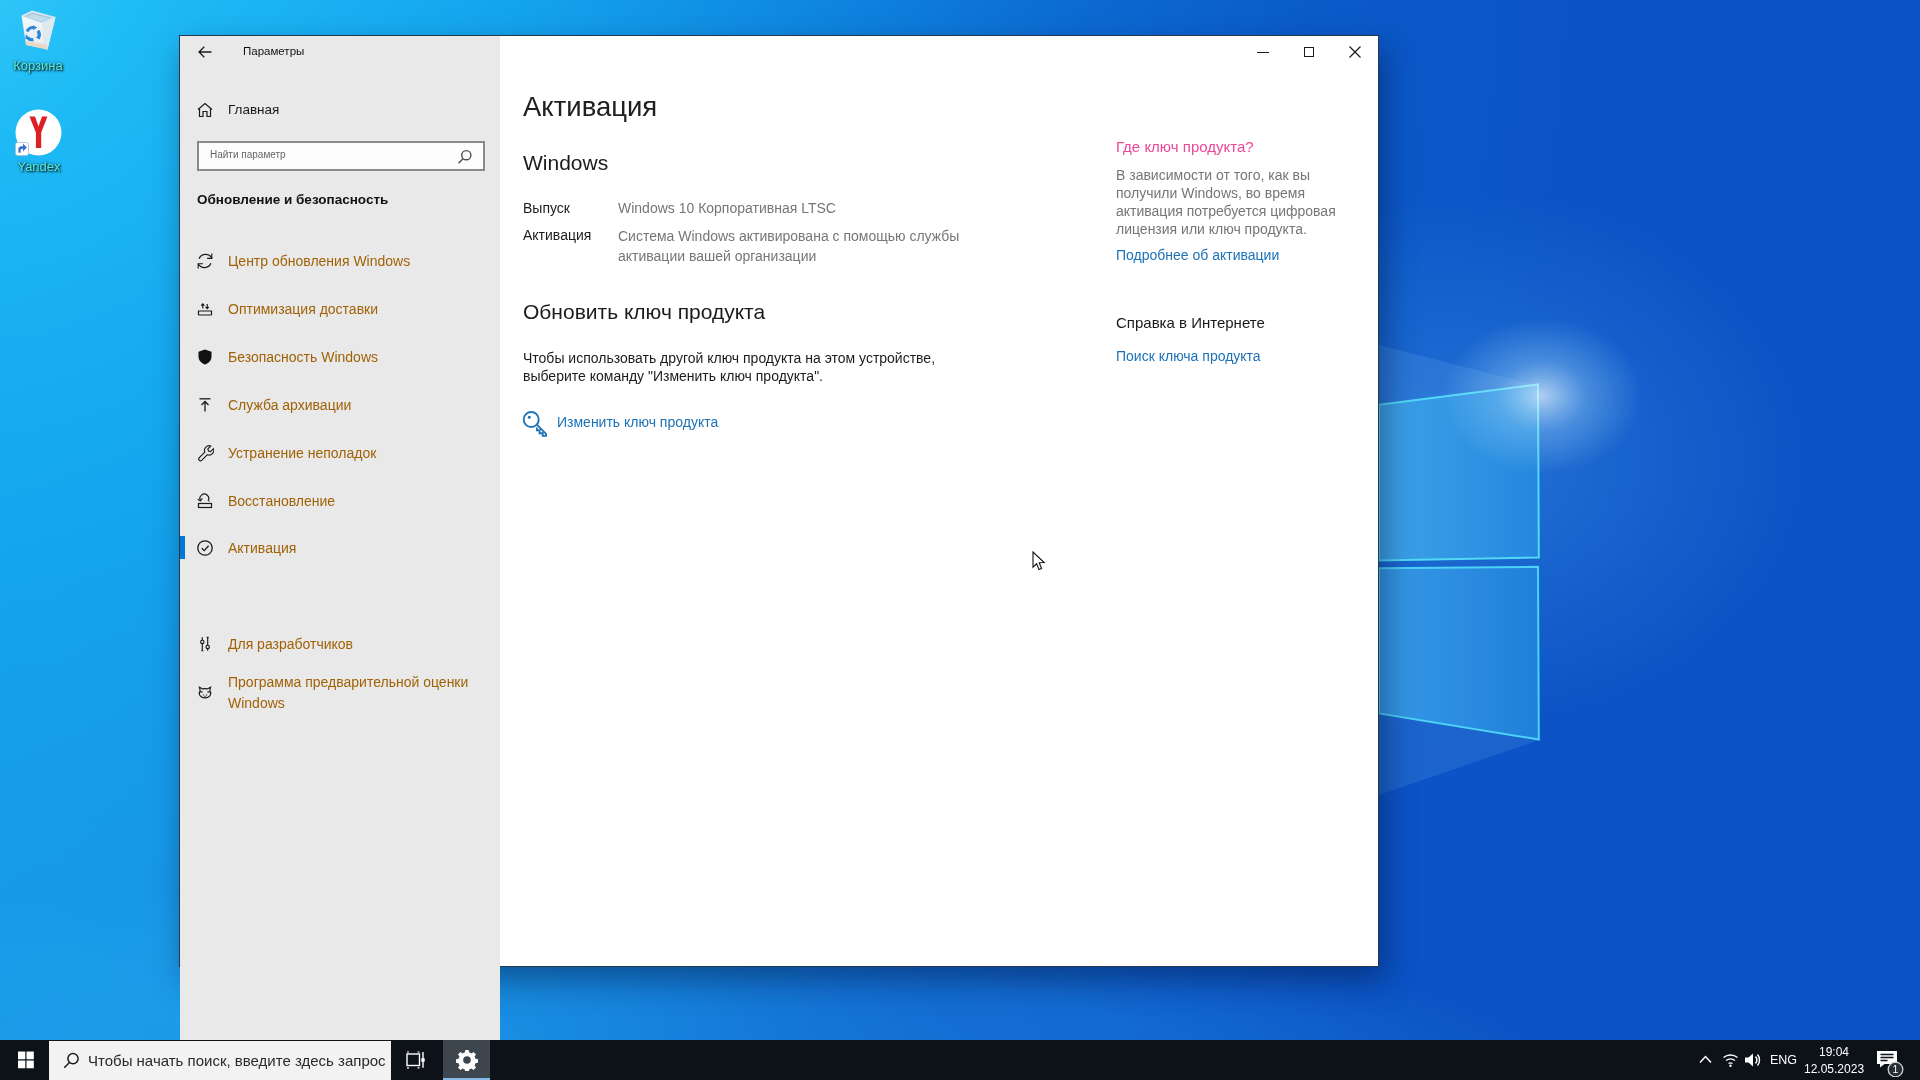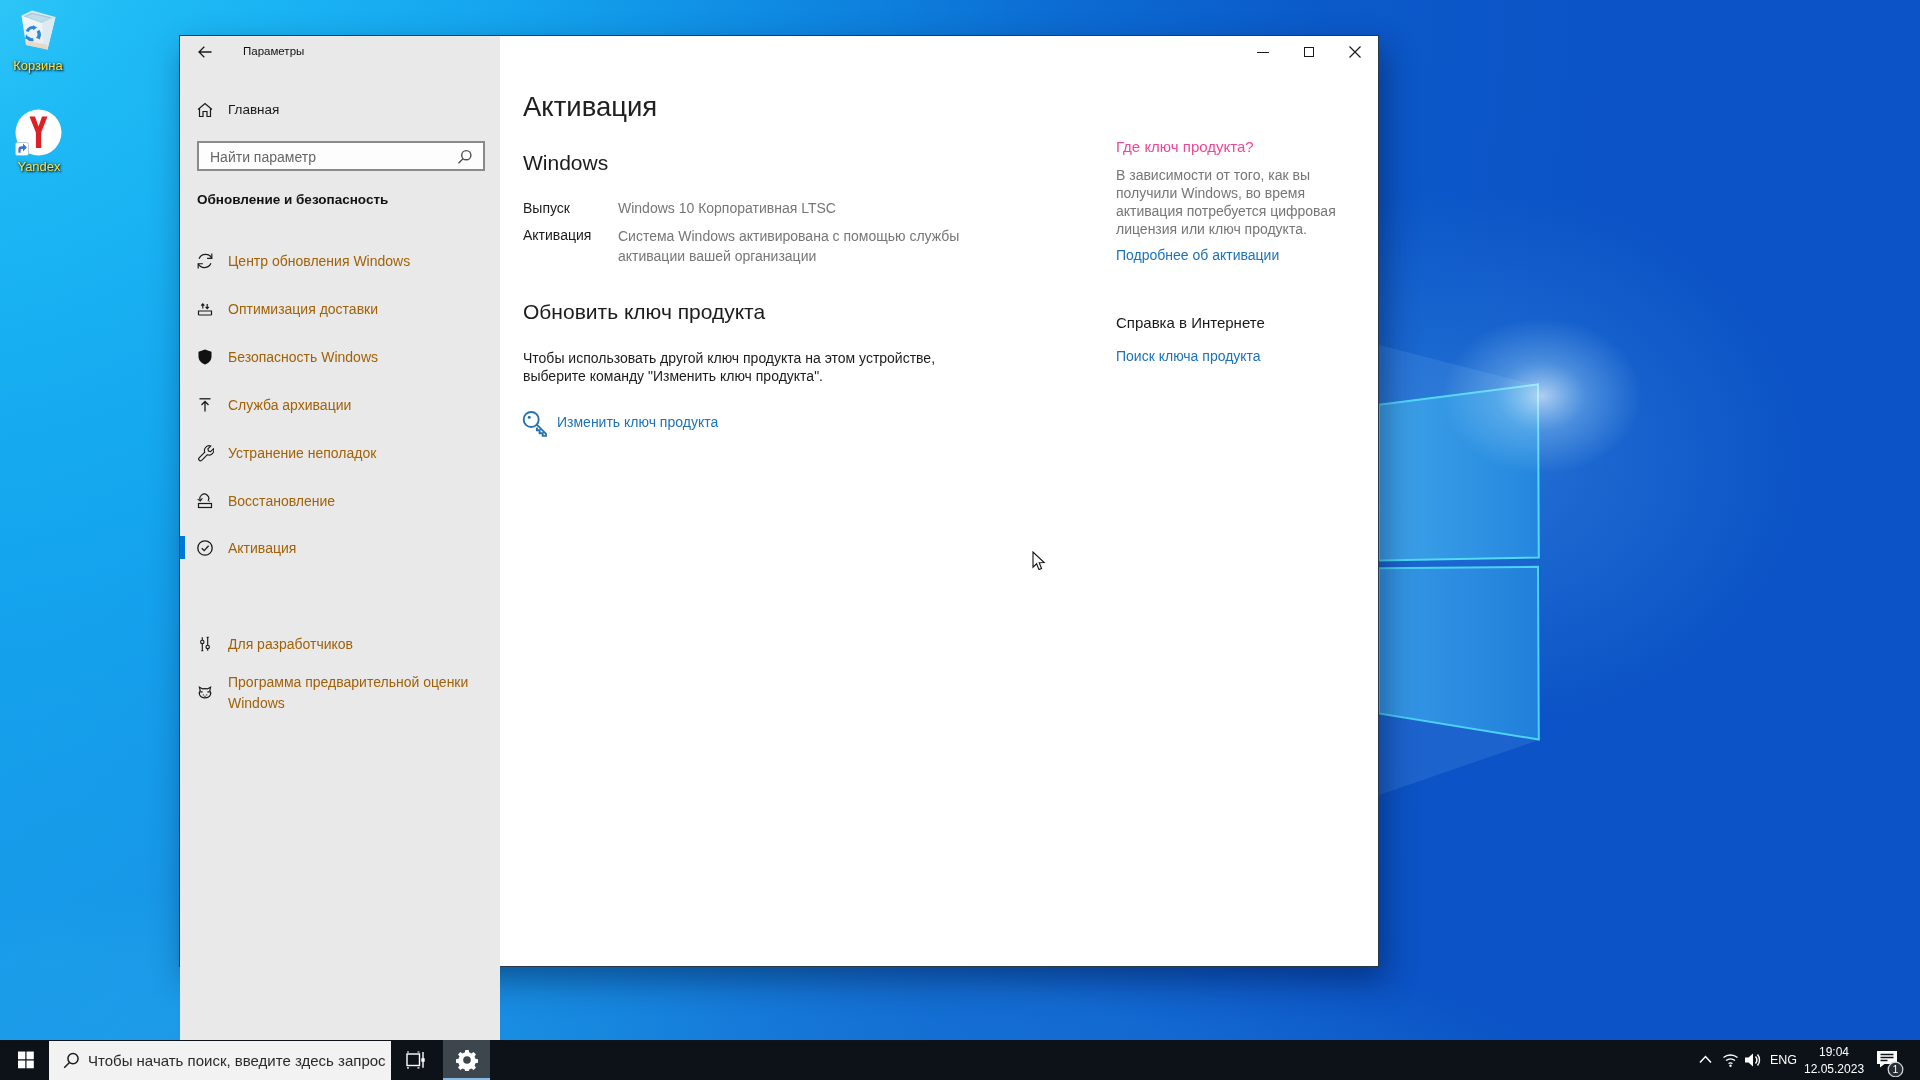--- a/index.html
+++ b/index.html
@@ -1,32 +1,32 @@
 <!DOCTYPE html>
 <html><head>
 <meta charset="utf-8">
 <style>
   * { margin:0; padding:0; box-sizing:border-box; }
   html,body { width:1920px; height:1080px; overflow:hidden; }
   body { font-family:"Liberation Sans", sans-serif; position:relative; background:#0b53c6; line-height:1; }
   .abs { position:absolute; }
 
   
-  .dlabel { color:#fde047; font-size:13px; text-align:center; text-shadow:1px 1px 2px rgba(0,0,0,.95), 0 0 3px rgba(0,0,0,.6); }
+  .dlabel { color:#5eead4; font-size:13px; text-align:center; text-shadow:1px 1px 2px rgba(0,0,0,.95), 0 0 3px rgba(0,0,0,.6); }
 
   
   #win { left:179px; top:35px; width:1200px; height:932px; background:#fff; border:1px solid #26384a; box-shadow:6px 14px 30px rgba(0,20,60,.45); }
   #sidebar { left:0; top:0; width:320px; height:1056px; background:#e9e9e9; }
   #accent { left:0; top:500px; width:5px; height:23px; background:#0078d4; }
   .navrow { position:absolute; left:0; width:320px; height:48px; }
   .navrow svg { position:absolute; left:16px; top:15px; }
   .navrow .t { position:absolute; left:48px; top:0; height:48px; display:flex; align-items:center; font-size:14px; color:#a16207; line-height:20px; }
   #captitle { left:63px; top:9.5px; font-size:11.5px; color:#111; }
   #searchbox { left:17px; top:105px; width:288px; height:30px; border:2px solid #8a8a8a; background:#fdfdfd; }
-  #searchbox span { position:absolute; left:11px; top:7px; font-size:14px; color:#666; }
+  #searchbox span { position:absolute; left:11px; top:7px; font-size:10px; color:#666; }
   #secttitle { left:17px; top:156.7px; font-size:13.5px; font-weight:bold; color:#111; }
 
   
   #content { position:absolute; left:320px; top:0; width:878px; height:930px; background:#fff; }
   .h1 { font-size:27.5px; color:#202020; }
   .h2 { font-size:21px; color:#1b1b1b; }
   .txt { font-size:14px; color:#1b1b1b; }
   .gray { color:#767676; }
   .link { color:#1c72b8; }
 

